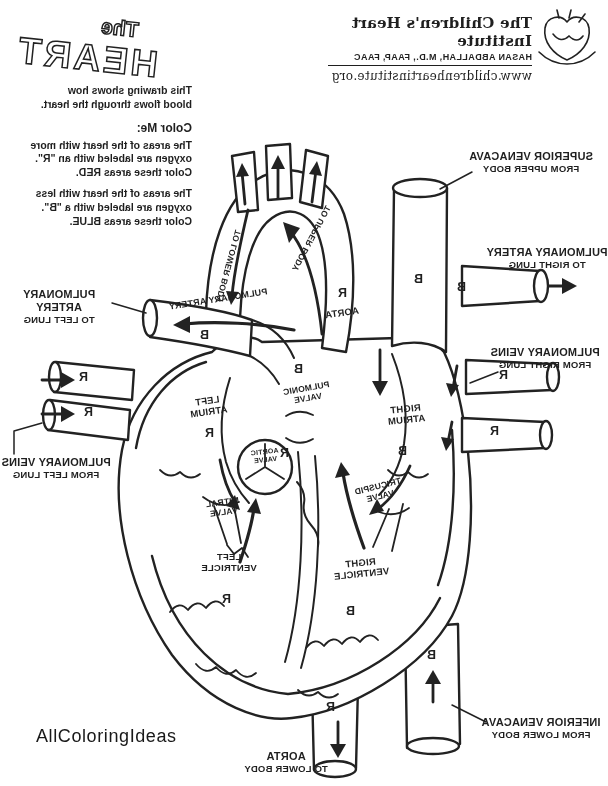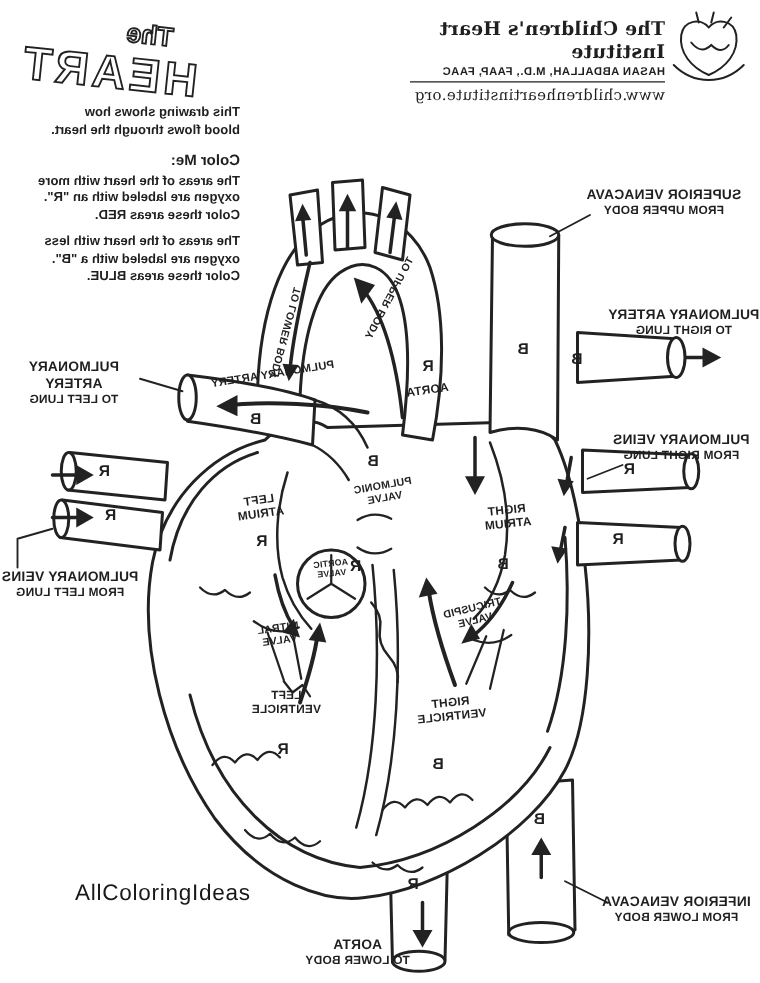--- a/index.html
+++ b/index.html
@@ -18,21 +18,21 @@
   .intro{position:absolute;left:16px;top:84px;width:176px;text-align:left;font-size:10.5px;
          font-weight:bold;line-height:1.32;transform:scaleX(-1);}
   .intro .gap{height:7px;}
   .intro .colorme{font-size:12px;margin:2px 0 2px 0;}
   
   .institute{position:absolute;left:298px;top:14px;width:234px;text-align:left;transform:scaleX(-1);}
   .inst-name{font-family:"DejaVu Serif",serif;font-weight:bold;font-size:15px;letter-spacing:.2px;}
   .inst-doc{font-size:9px;font-weight:bold;letter-spacing:.4px;margin-top:2px;}
   .inst-rule{border-top:1.6px solid #1f1f1f;width:204px;margin:3px 0 3px 0;}
   .inst-web{font-family:"DejaVu Serif",serif;font-size:12px;letter-spacing:.3px;}
-  .watermark{position:absolute;left:36px;top:704px;font-size:18px;letter-spacing:.6px;color:#181818;margin-left:24px;}
+  .watermark{position:absolute;left:36px;top:726px;font-size:18px;letter-spacing:.6px;color:#181818;}
   .title-svg{position:absolute;left:0;top:2px;}
   .logo-svg{position:absolute;left:531px;top:8px;}
 </style>
 </head>
 <body>
 
 <div class="page">
 
   <svg class="art" width="608" height="786" viewBox="0 0 608 786">
     <g fill="none" stroke="#222" stroke-width="2.4" stroke-linecap="round" stroke-linejoin="round">

